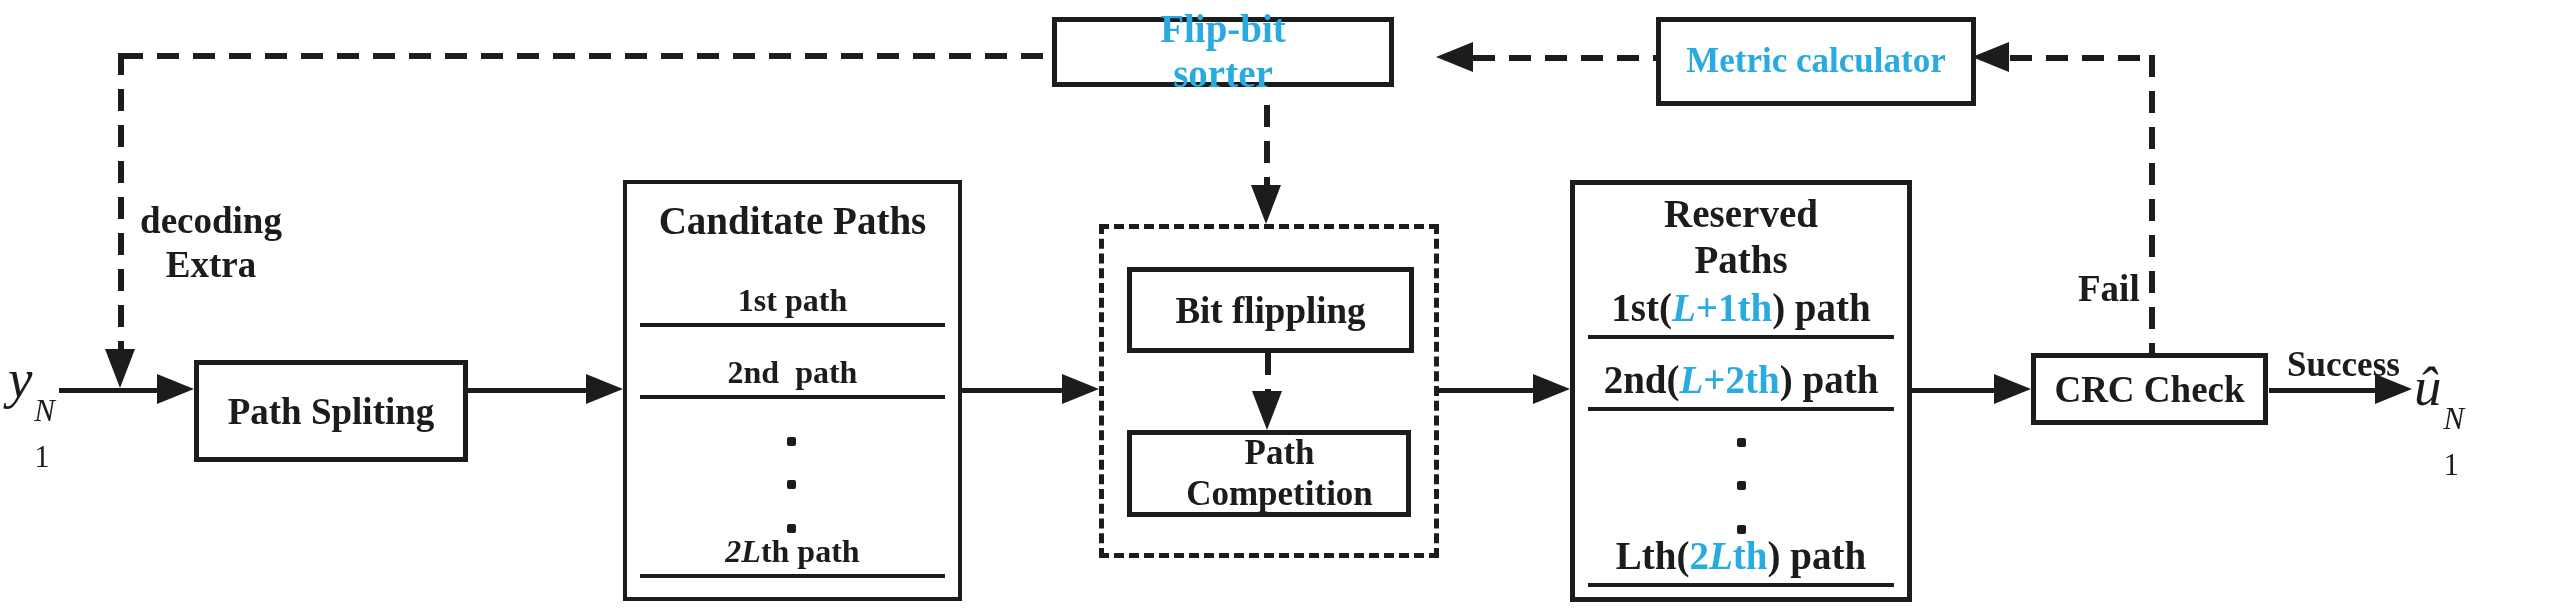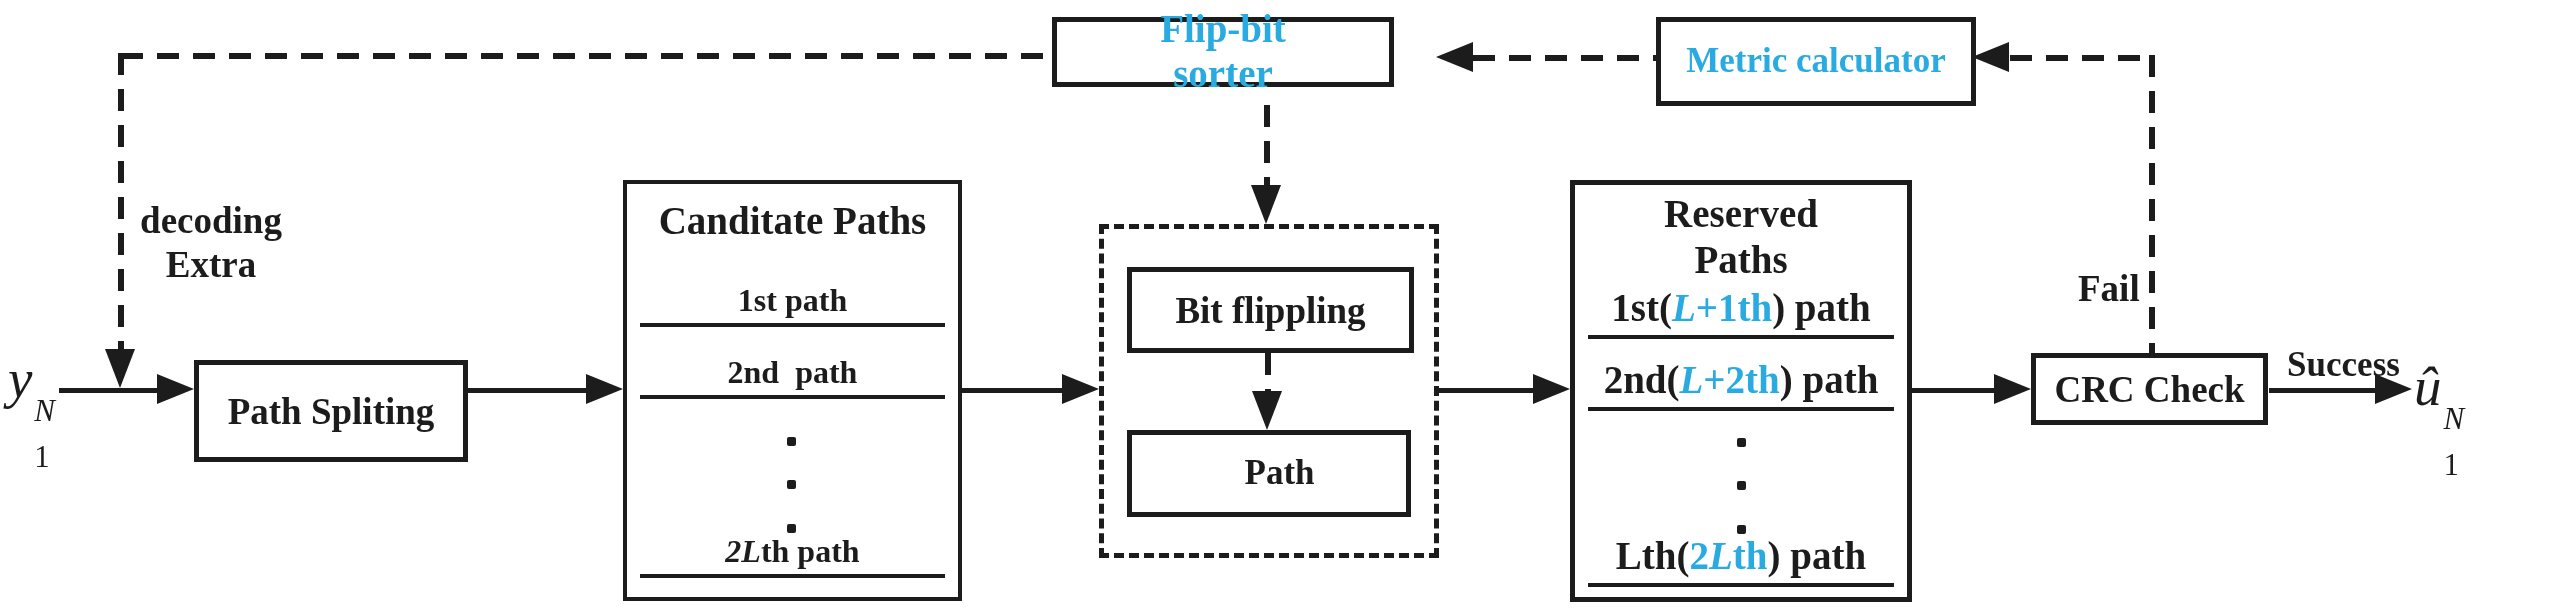--- a/index.html
+++ b/index.html
@@ -164,20 +164,21 @@
 
   <div class="box" style="left:1127px;top:267px;width:287px;height:86px;font-size:37px;">
     <div>Bit flippling</div>
   </div>
 
   <div class="vdash" style="left:1265px;top:353px;height:39px;"></div>
   <div class="arr down" style="left:1252px;top:391px;"></div>
 
   <div class="box two-line" style="left:1127px;top:430px;width:284px;height:87px;font-size:35px;padding-left:21px;">
     <div>Path</div>
+    <div>Competition</div>
   </div>
 
   <div class="listbox reserved" style="left:1570px;top:180px;width:342px;height:422px;border-width:5.9px;">
     <div class="title" style="top:5.9px;">
       <div>Reserved</div>
       <div>Paths</div>
     </div>
 
     <div class="path-row" style="top:101px;"><span>1st(</span><span class="cyan"></span><i class="cyan">L</i><span class="cyan">+1th</span><span>) path</span></div>
 

